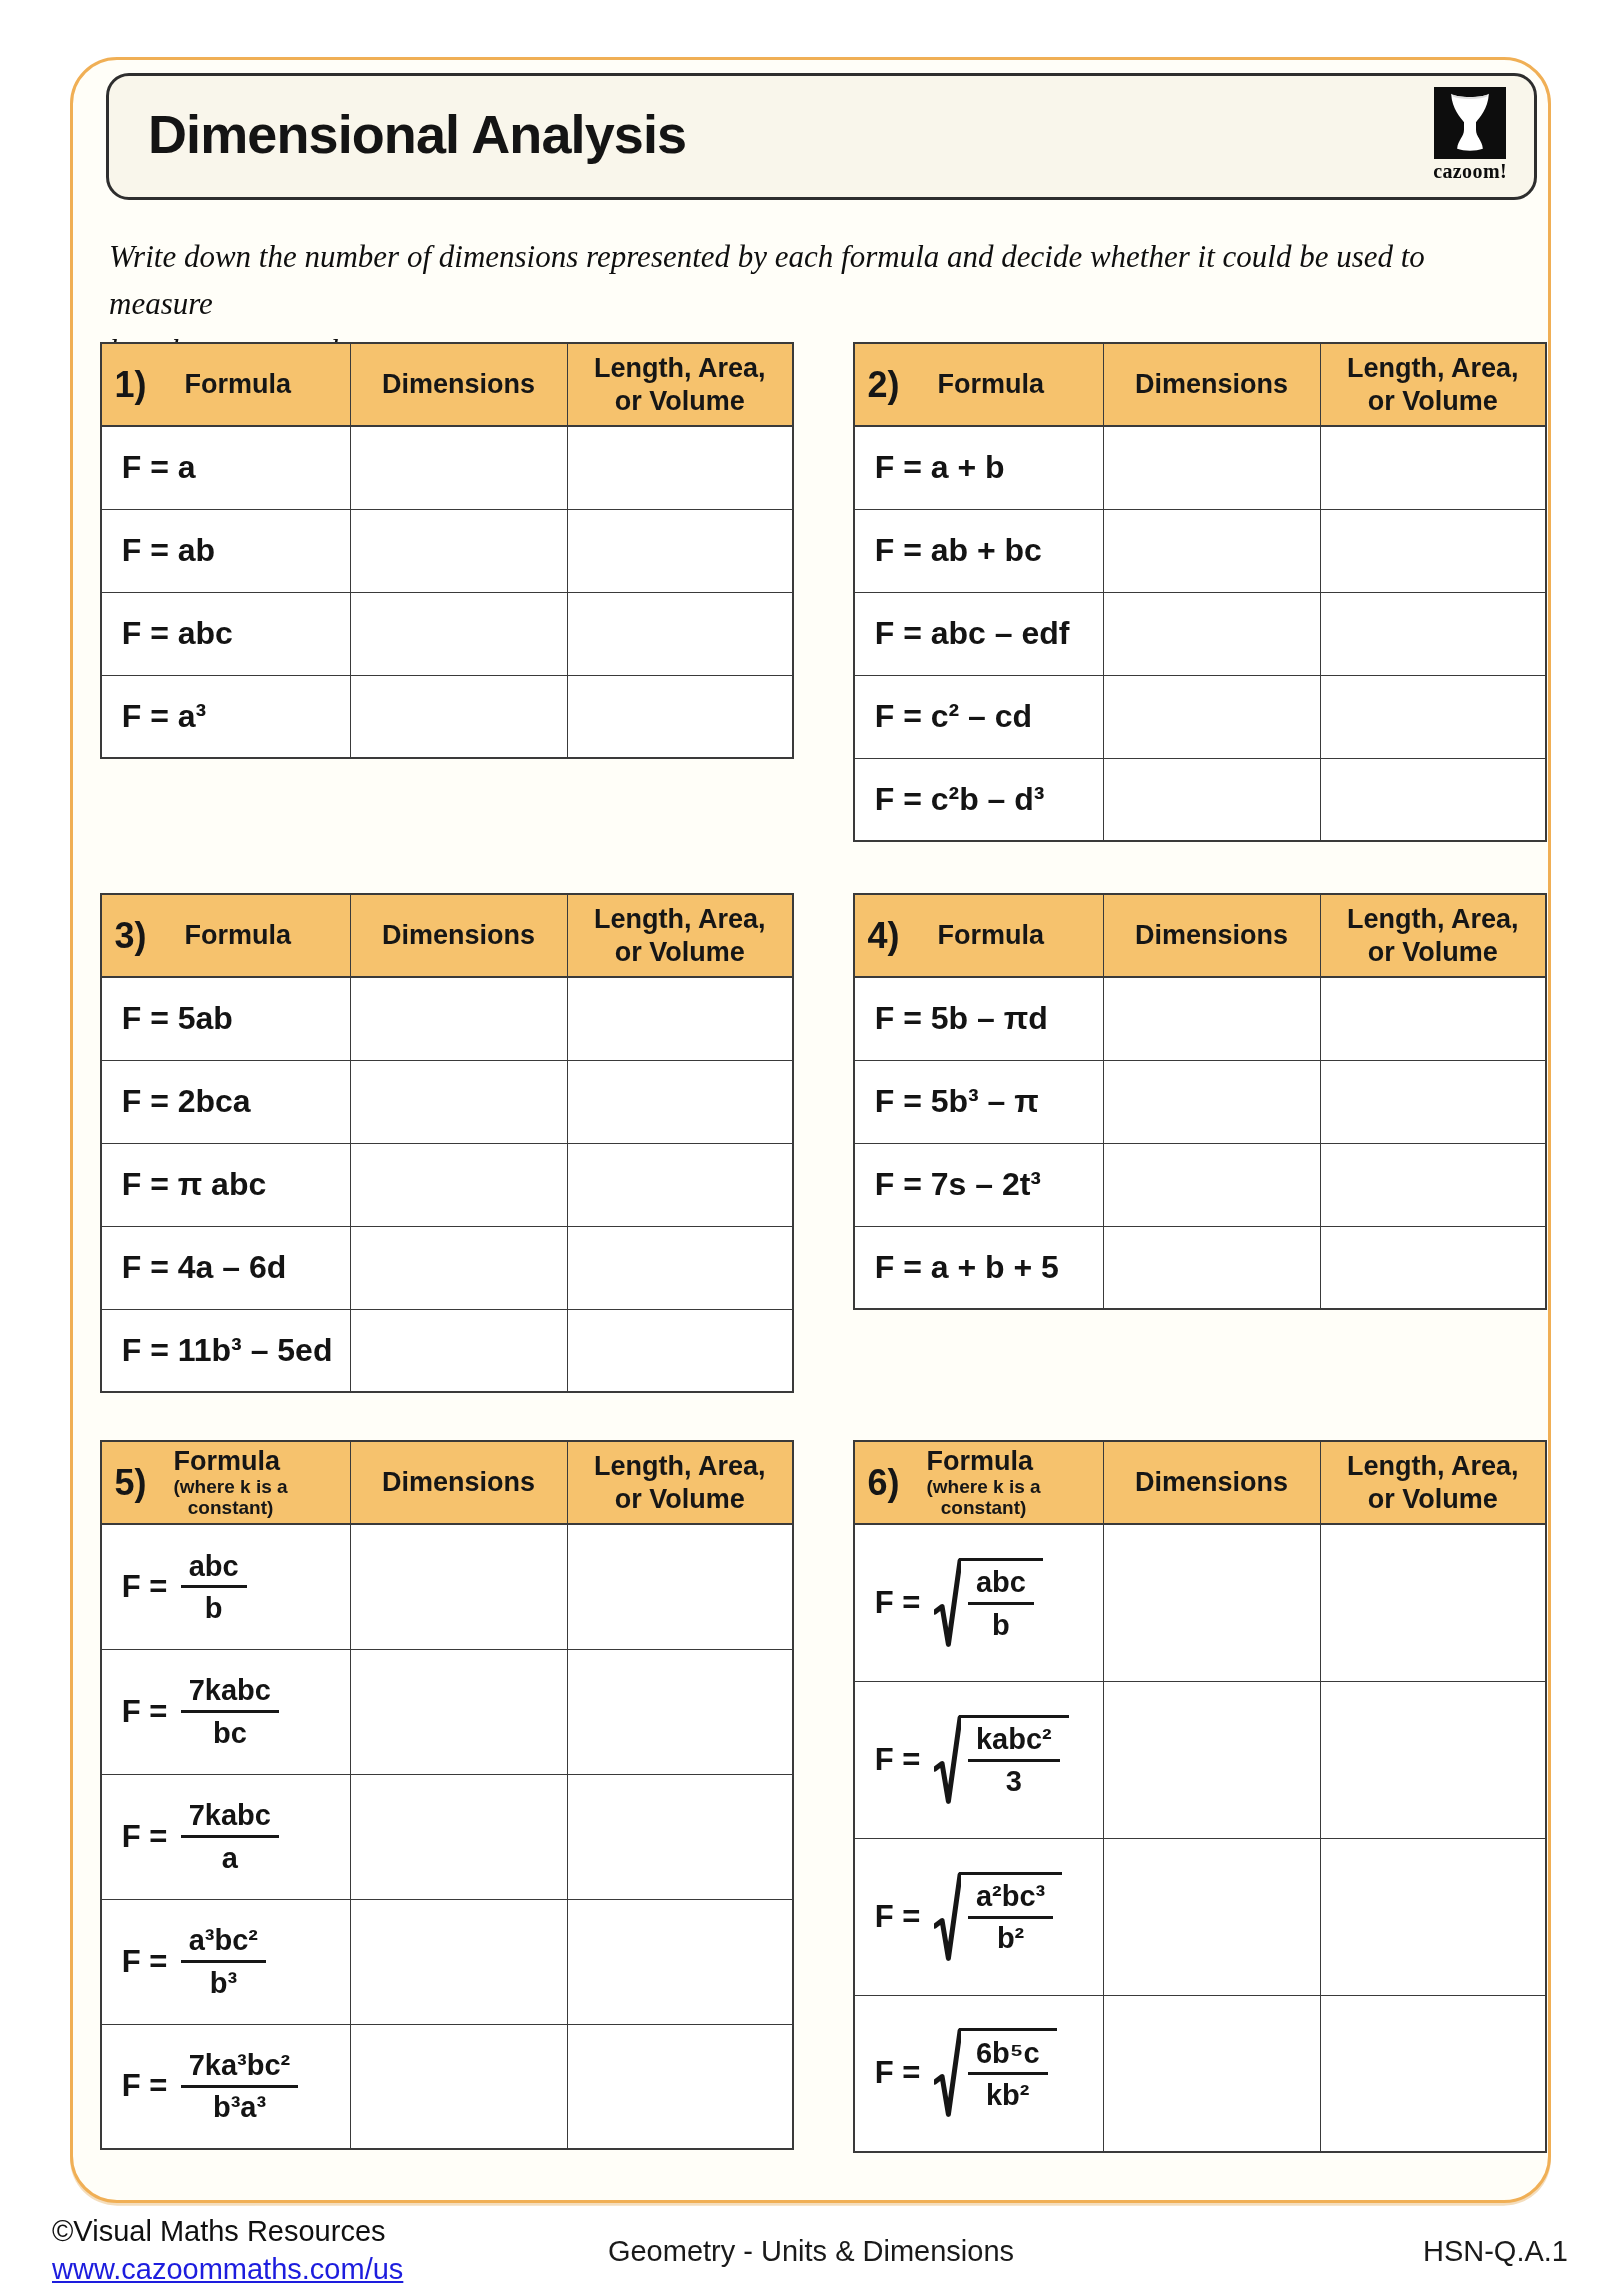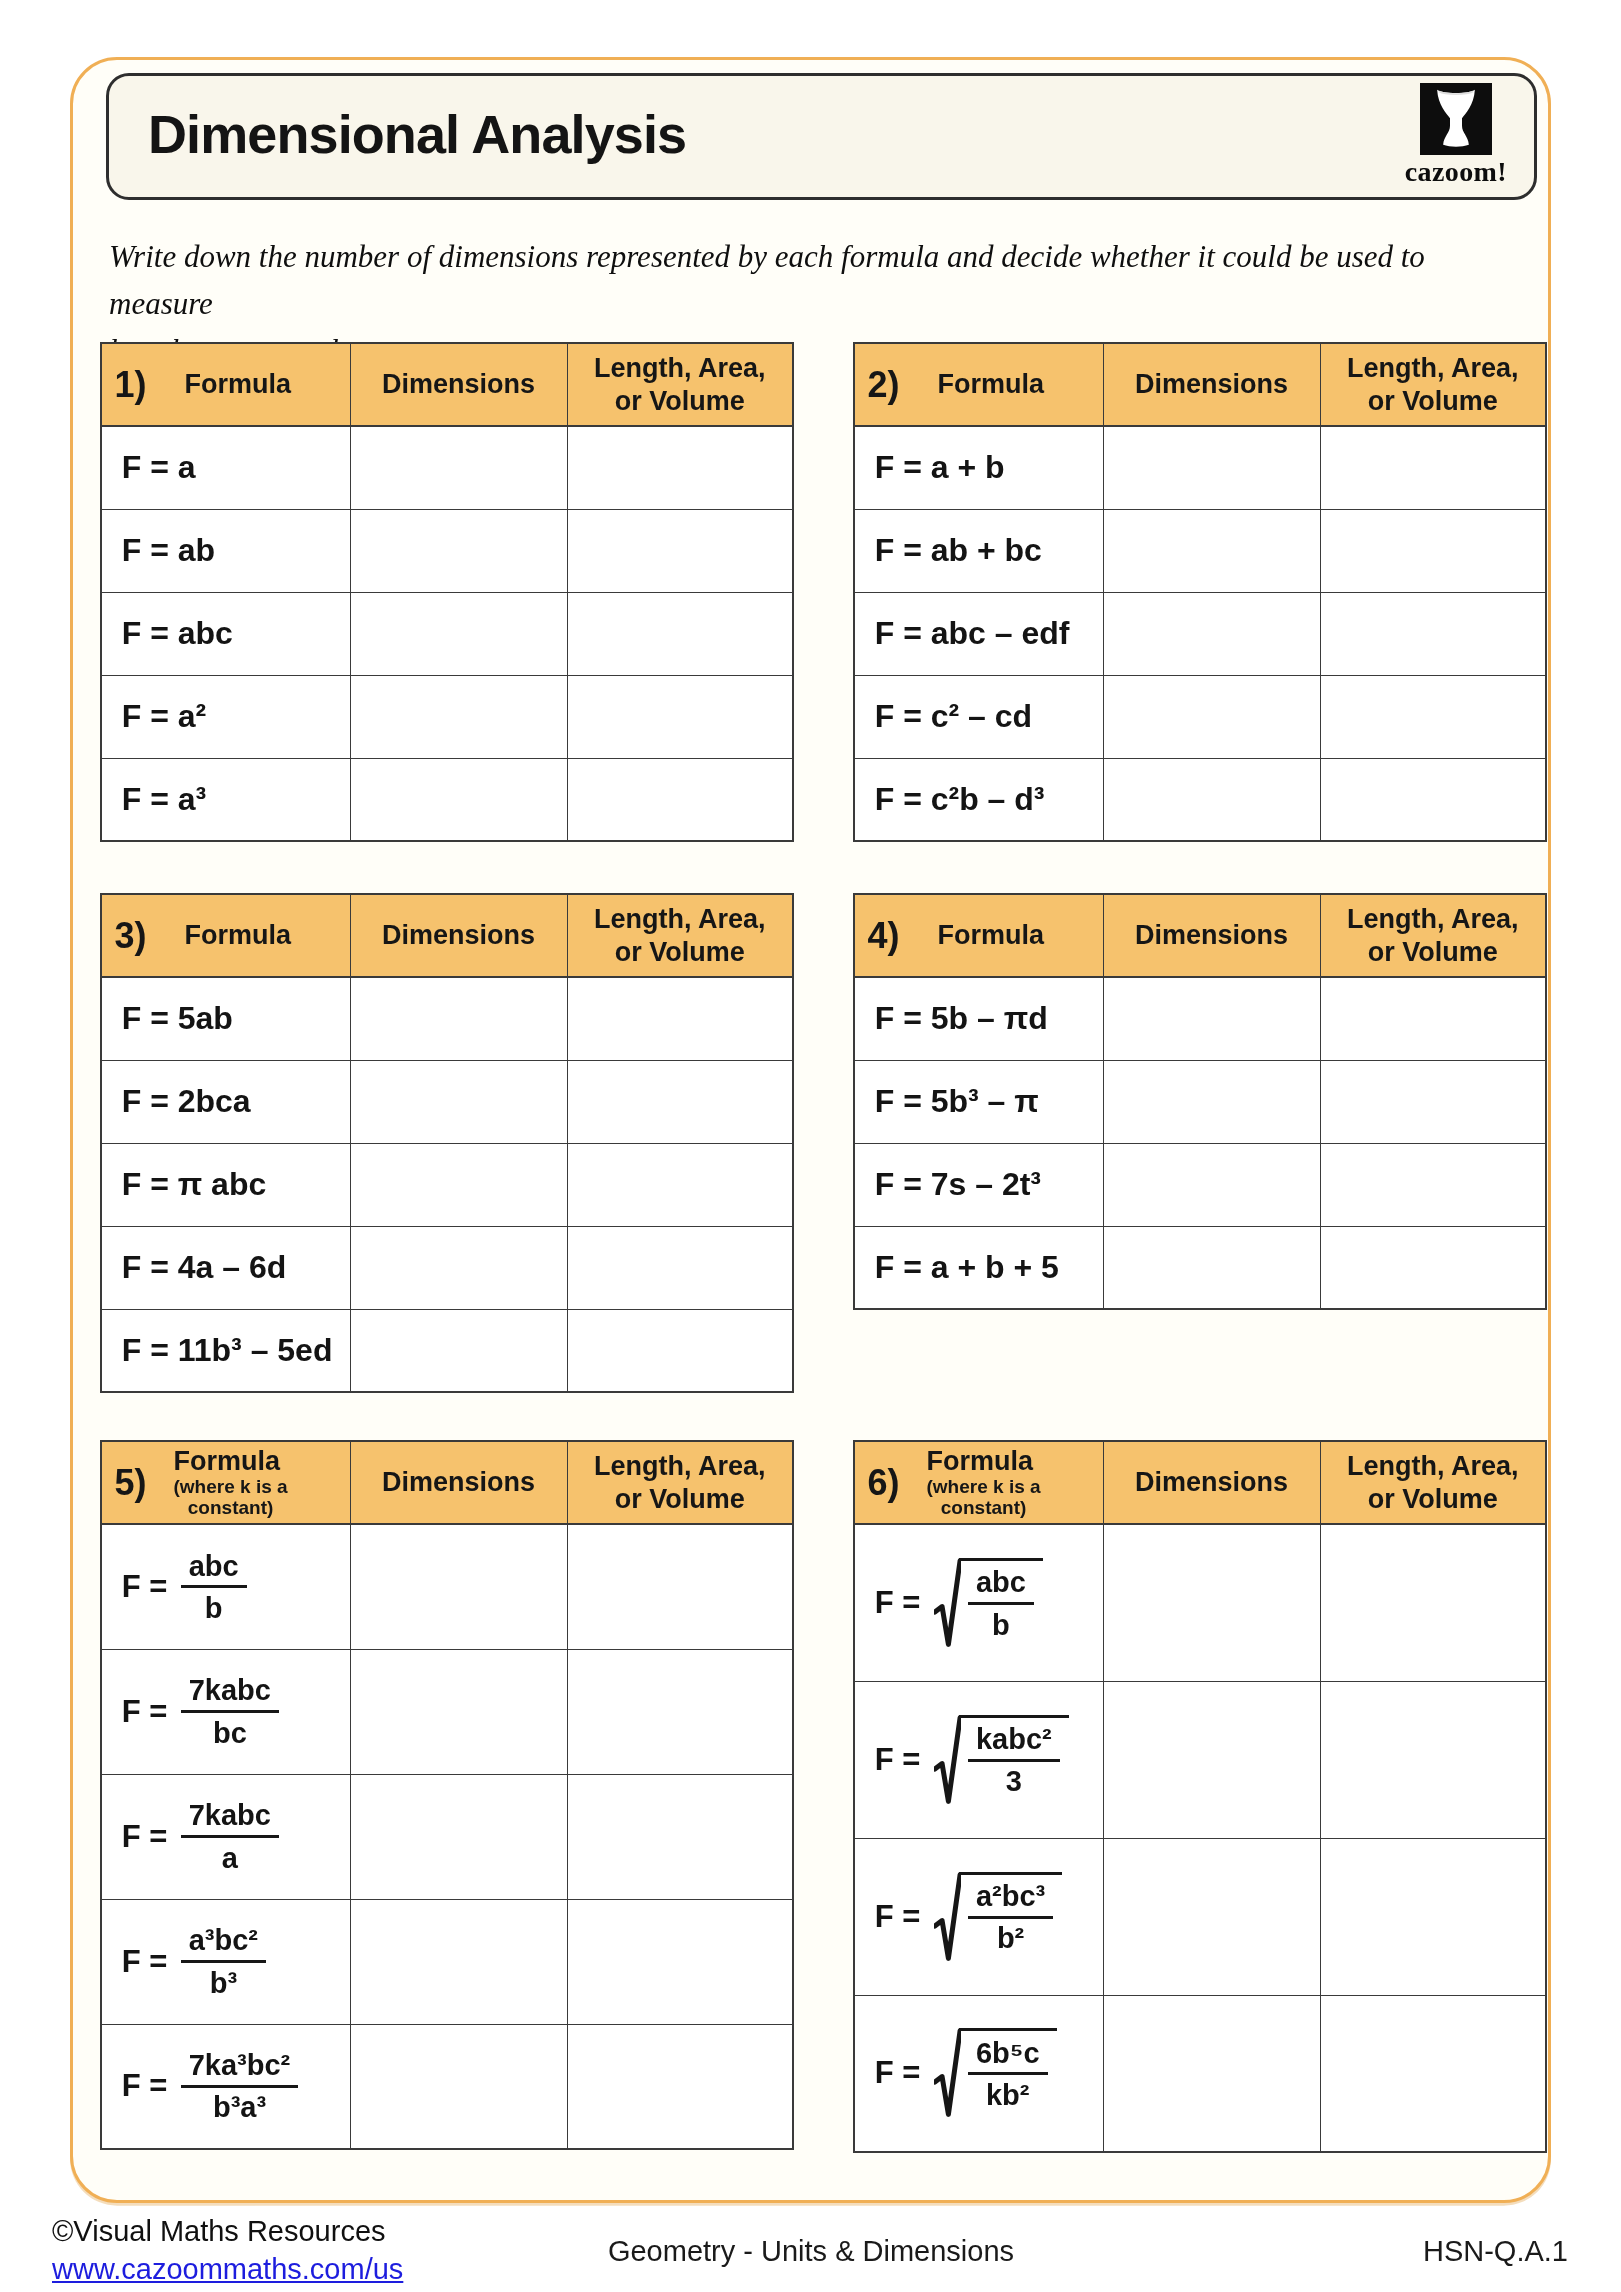--- a/index.html
+++ b/index.html
@@ -22,21 +22,21 @@
     position:absolute; left:106px; top:73px; width:1431px; height:127px;
     background:#F9F6EB; border:3.6px solid #2E2E2E; border-radius:23px;
     display:flex; align-items:center; justify-content:space-between;
     padding:0 27px 6px 39px;
   }
   .title { font-size:54px; font-weight:bold; color:#141414; letter-spacing:-0.9px; }
   .logo { display:flex; flex-direction:column; align-items:center; margin-top:3.6px; }
   .logo svg { width:72px; height:72px; display:block; }
   .logo-text {
     font-family:"Liberation Serif", serif; font-weight:bold;
-    font-size:28px; margin-top:0.9px; color:#0d0d0d; letter-spacing:0.4px;
+    font-size:20px; margin-top:0.9px; color:#0d0d0d; letter-spacing:0.4px;
   }
   
   .instruction {
     position:absolute; left:109px; top:233px; width:1415px;
     font-family:"Liberation Serif", serif; font-style:italic;
     font-size:31px; line-height:47px; color:#0f0f0f;
   }
   
   .wtable { position:absolute; }
   .wtable table {
@@ -124,25 +124,20 @@
           <td class="fcell">F = ab</td>
           <td></td>
           <td></td>
         </tr>
     <tr>
           <td class="fcell">F = abc</td>
           <td></td>
           <td></td>
         </tr>
     <tr>
-          <td class="fcell">F = a²</td>
-          <td></td>
-          <td></td>
-        </tr>
-    <tr>
           <td class="fcell">F = a³</td>
           <td></td>
           <td></td>
         </tr>
   </tbody>
     </table>
 </div>
 
 <div class="wtable t14" style="left:853px; top:342px;">
   <table>

